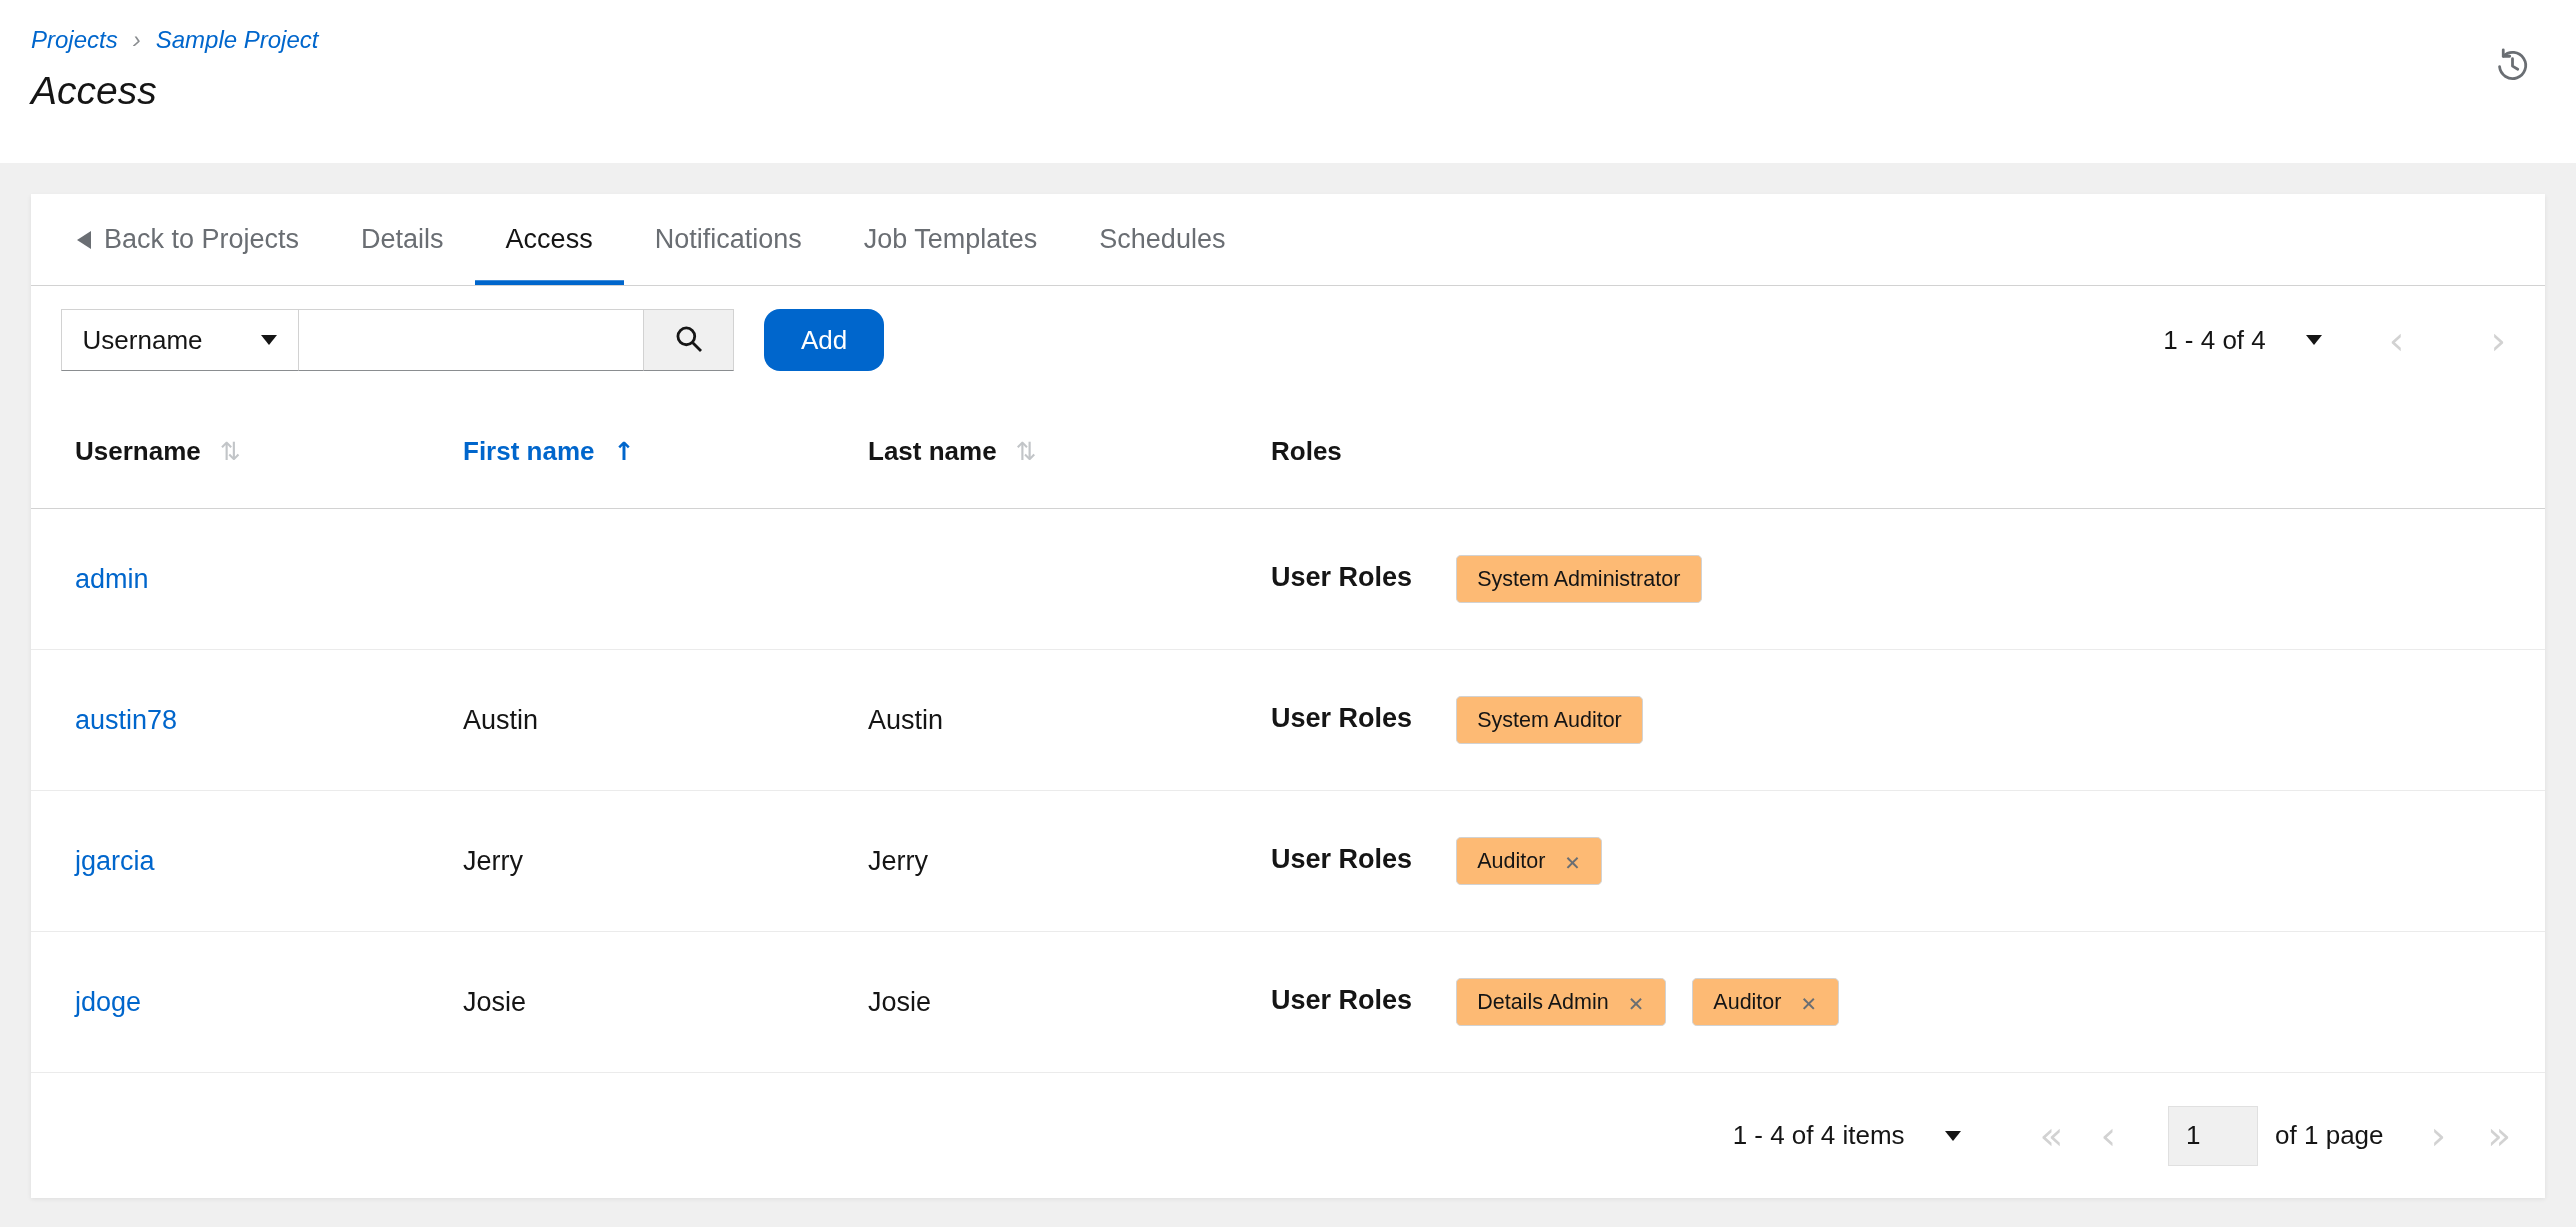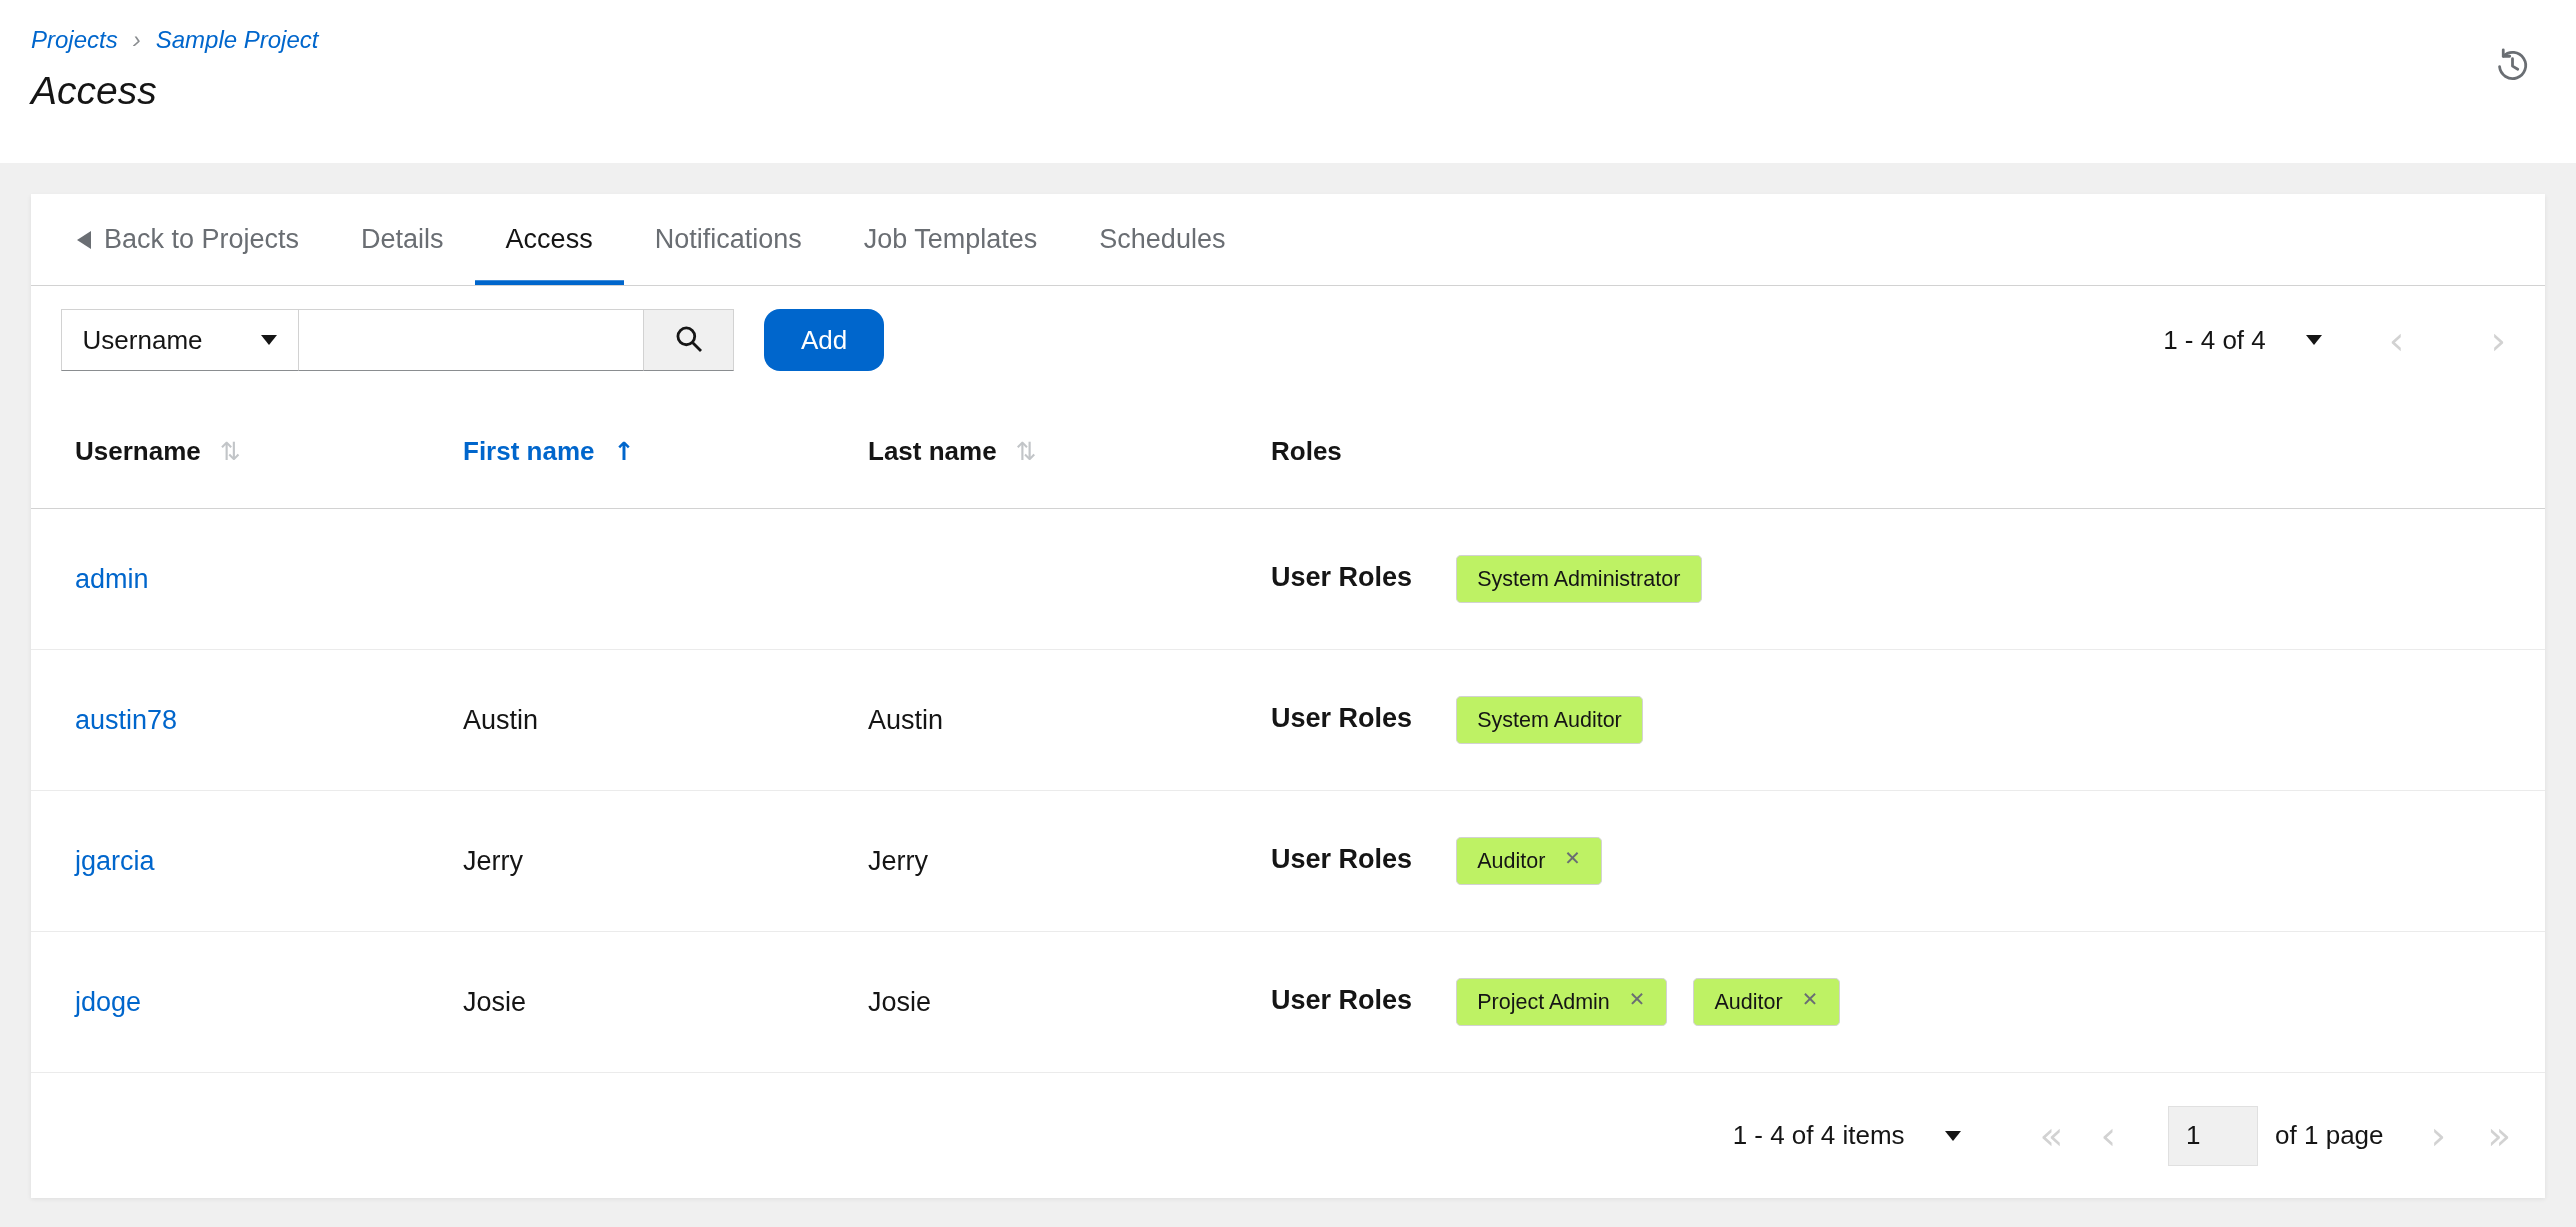--- a/index.html
+++ b/index.html
@@ -90,21 +90,21 @@
   .sort-icon {
     font-family: "DejaVu Sans", sans-serif; margin-left: 19px; color: #c2c5c8;
     font-size: 25px; font-weight: 400; cursor: pointer;
   }
   .sort-icon.asc { color: #0066cc; font-weight: 700; }
   td { height: 141px; vertical-align: middle; border-bottom: 0.9px solid #ebebeb; font-size: 27px; }
   a.user-link { color: #0066cc; text-decoration: none; font-weight: 500; cursor: pointer; }
   .roles-label { font-weight: 700; font-size: 27px; }
   .chips { display: inline-flex; gap: 26px; margin-left: 36px; vertical-align: middle; }
   .chip {
-    display: inline-flex; align-items: flex-start; background: #bef264;
+    display: inline-flex; align-items: flex-end; background: #fdba74;
     border: 0.9px solid #d2d2d2; border-radius: 4.7px; padding: 10.3px 20.6px; font-size: 21.5px; color: #151515;
   }
   .chip-close {
     background: none; border: none; margin-left: 19px; color: #6a6e73;
     font-size: 19.7px; cursor: pointer; font-family: inherit; line-height: 1; padding: 0;
   }
   
   .table-footer {
     height: 125px; display: flex; align-items: center; justify-content: flex-end;
     padding-right: 34px; font-size: 26px;
@@ -251,21 +251,21 @@
         </tr>
 
         <tr>
           <td class="first-col"><a class="user-link">jdoge</a></td>
           <td>Josie</td>
           <td>Josie</td>
           <td>
             <span class="roles-label">User Roles</span>
             <span class="chips">
               <span class="chip">
-                <span>Project Admin</span>
+                <span>Details Admin</span>
                 <button class="chip-close">✕</button>
               </span>
               <span class="chip">
                 <span>Auditor</span>
                 <button class="chip-close">✕</button>
               </span>
             </span>
           </td>
         </tr>
       </tbody>

